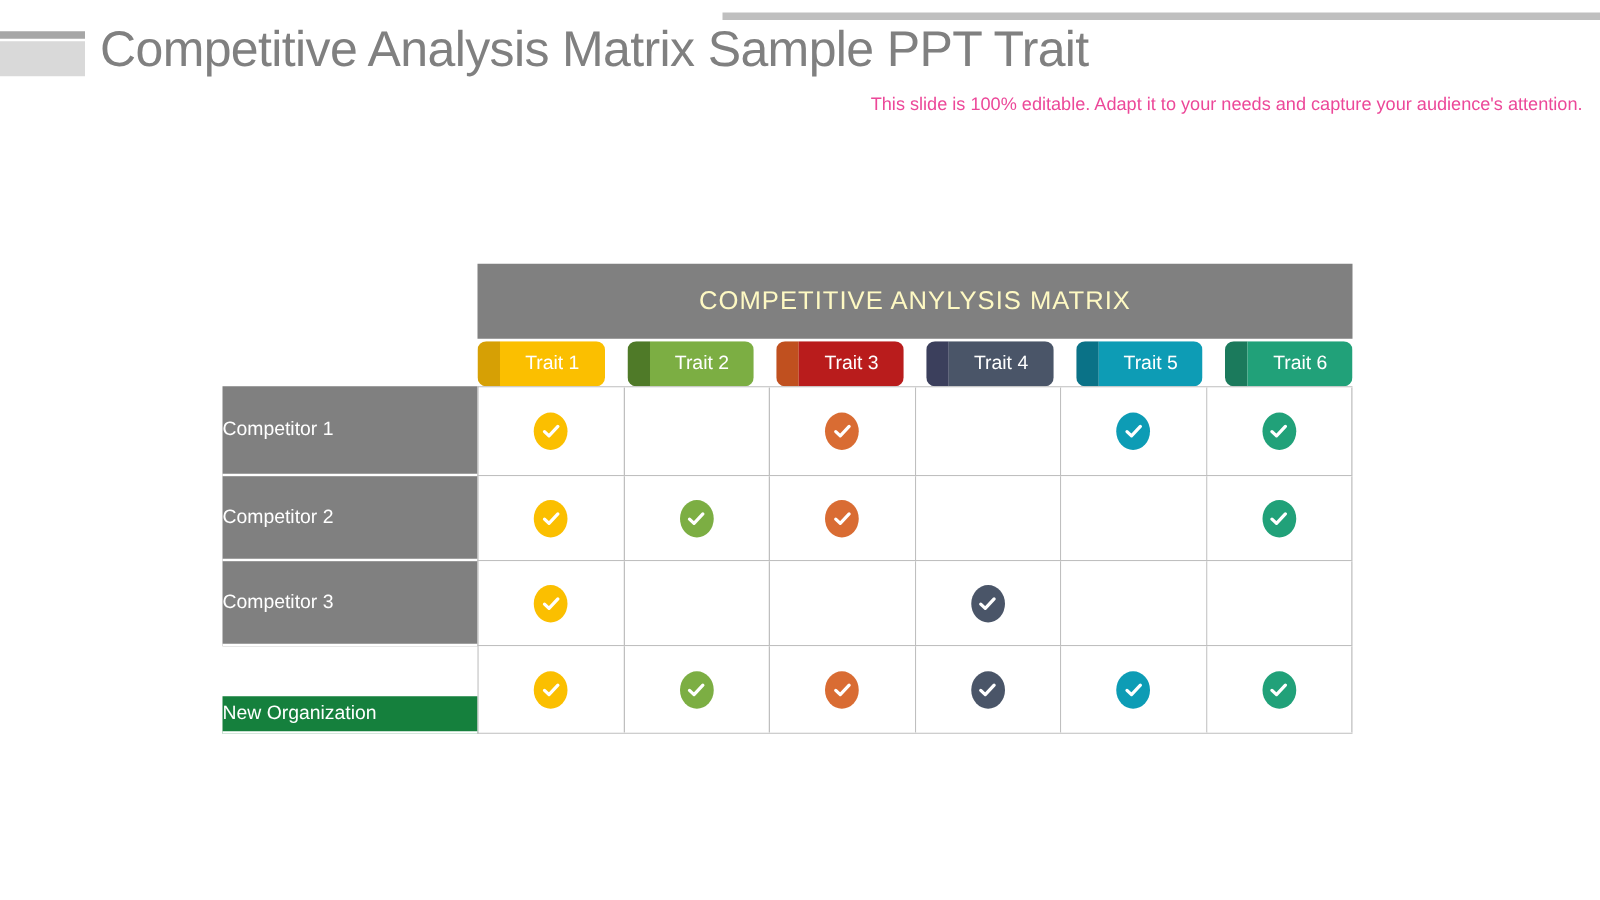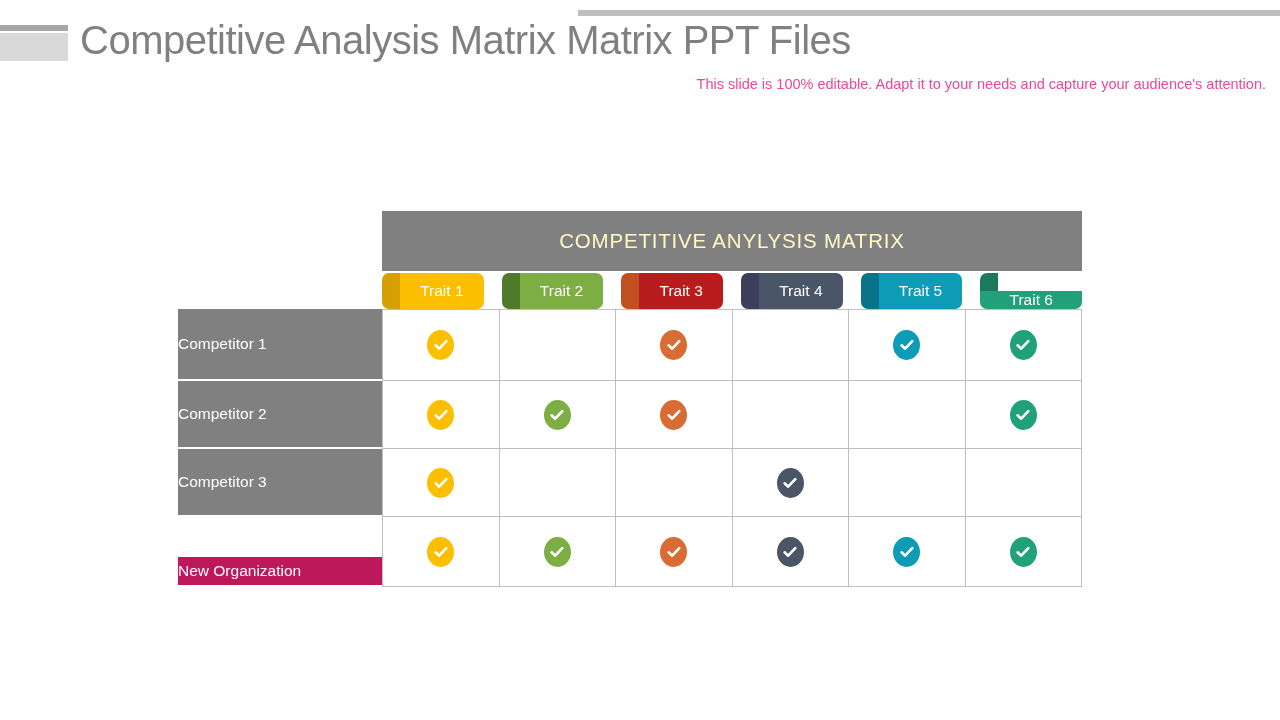--- a/index.html
+++ b/index.html
@@ -99,21 +99,21 @@
   .trait-tab {
     flex: 1 1 0;
     height: 36px;
     margin-right: 18px;
     border-radius: 7px;
     display: flex;
     align-items: stretch;
     overflow: hidden;
     position: relative;
   }
-  .trait-tab:last-child { margin-right: 0; flex-direction: column; }
+  .trait-tab:last-child { margin-right: 0; }
   .trait-tab .tab-edge {
     width: 18px;
     flex: 0 0 18px;
   }
   .trait-tab .tab-body {
     flex: 1 1 auto;
     display: flex;
     align-items: center;
     justify-content: center;
     color: #ffffff;
@@ -168,21 +168,21 @@
 </style>
 </head>
 <body>
 
 <div id="top-rule"></div>
 <div id="corner-mark">
   <div class="bar"></div>
   <div class="block"></div>
 </div>
 
-<div id="page-title">Competitive Analysis Matrix Matrix PPT Files</div>
+<div id="page-title">Competitive Analysis Matrix Sample PPT Trait</div>
 <div id="subtitle">This slide is 100% editable. Adapt it to your needs and capture your audience's attention.</div>
 
 <div id="matrix">
 
   <div class="banner-row">
     <div class="banner-spacer"></div>
     <div id="matrix-banner">COMPETITIVE  ANYLYSIS  MATRIX</div>
   </div>
 
   <div class="banner-row">
@@ -303,21 +303,21 @@
               <svg width="16" height="16" viewBox="0 0 16 16">
                 <path d="M2.6 8.3 L6.2 11.7 L13.3 4.1" stroke="#ffffff" stroke-width="2.6" stroke-linecap="round" stroke-linejoin="round" fill="none"></path>
               </svg>
             </div>
           </div>
           <div class="cell empty"></div>
           <div class="cell empty"></div>
         </div>
       </div>
       <div class="body-row" style="height: 70px;">
-        <div class="row-label" style="background: #be185d; margin-top: 40px;">New Organization</div>
+        <div class="row-label" style="background: #15803d; margin-top: 40px;">New Organization</div>
         <div class="cells">
           <div class="cell">
             <div class="check-badge" style="background: rgb(251, 191, 0);">
               <svg width="16" height="16" viewBox="0 0 16 16">
                 <path d="M2.6 8.3 L6.2 11.7 L13.3 4.1" stroke="#ffffff" stroke-width="2.6" stroke-linecap="round" stroke-linejoin="round" fill="none"></path>
               </svg>
             </div>
           </div>
           <div class="cell">
             <div class="check-badge" style="background: rgb(124, 174, 67);">

